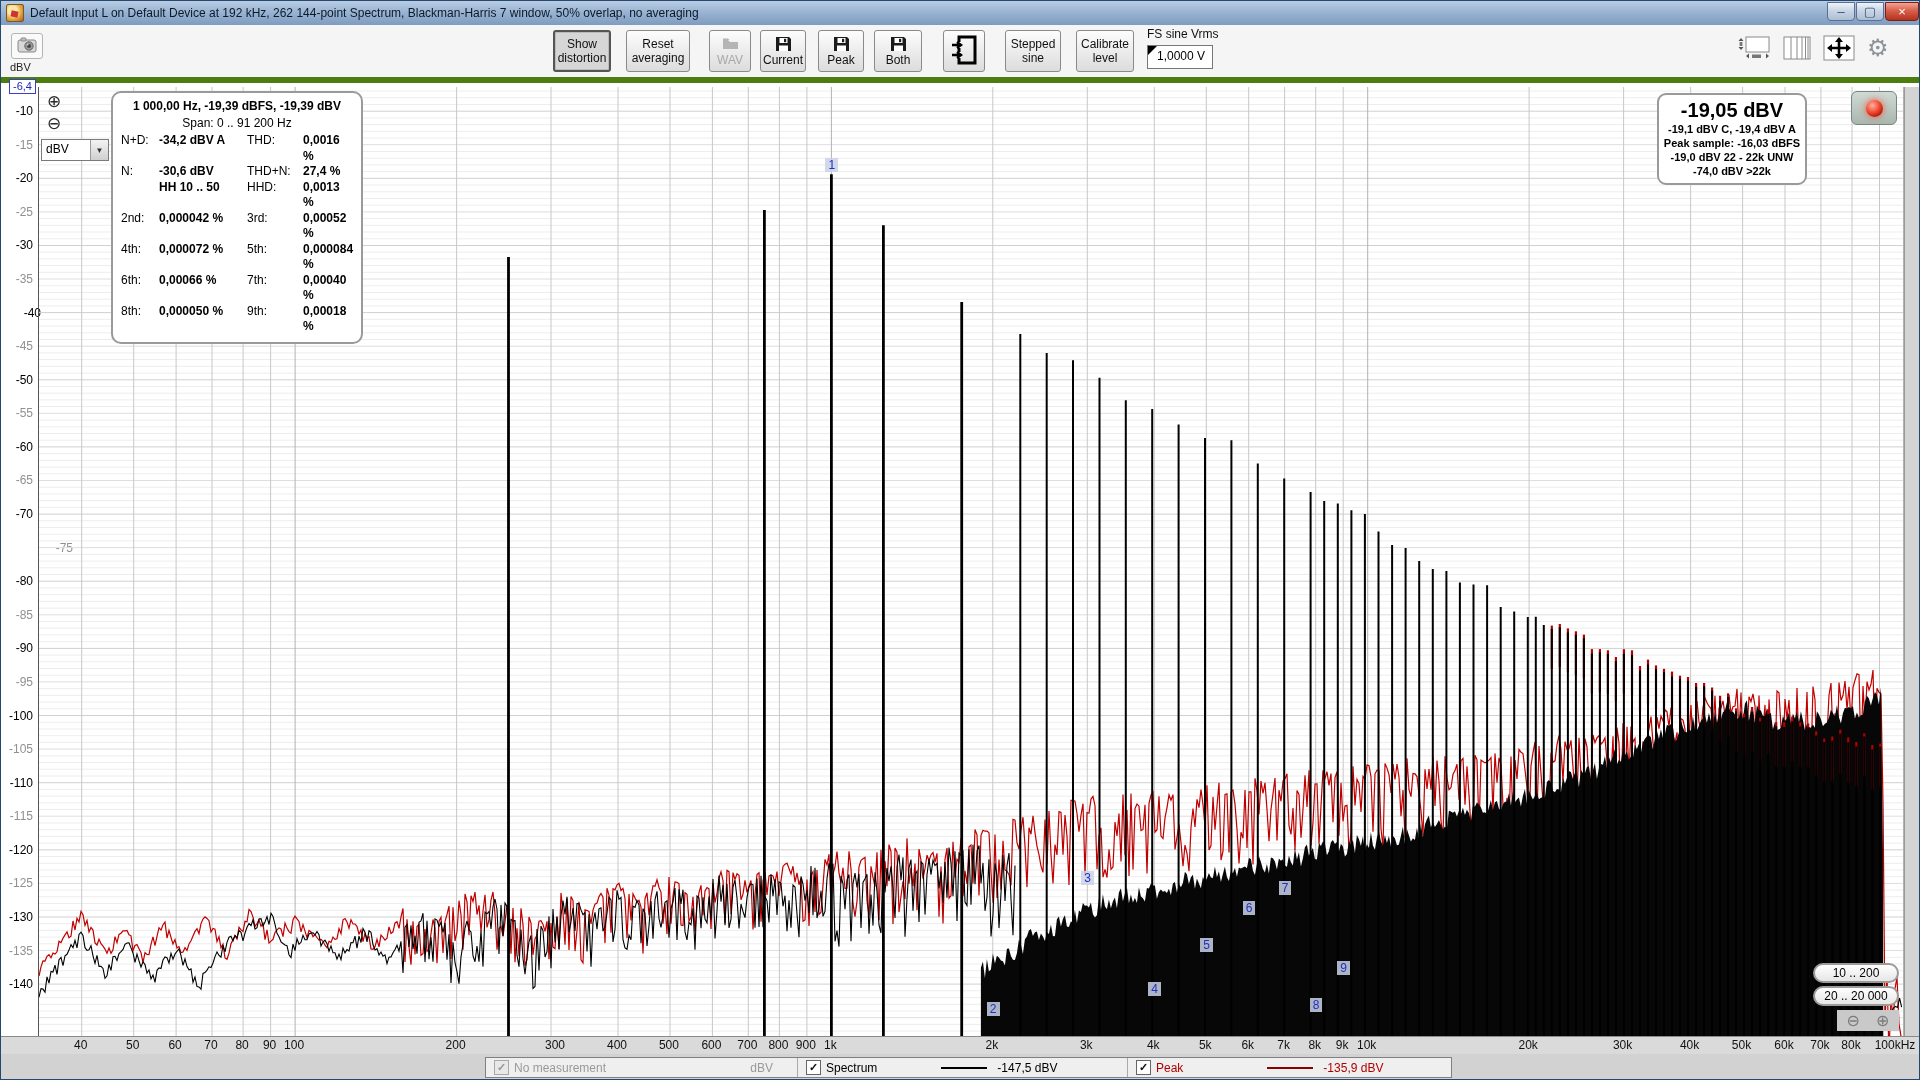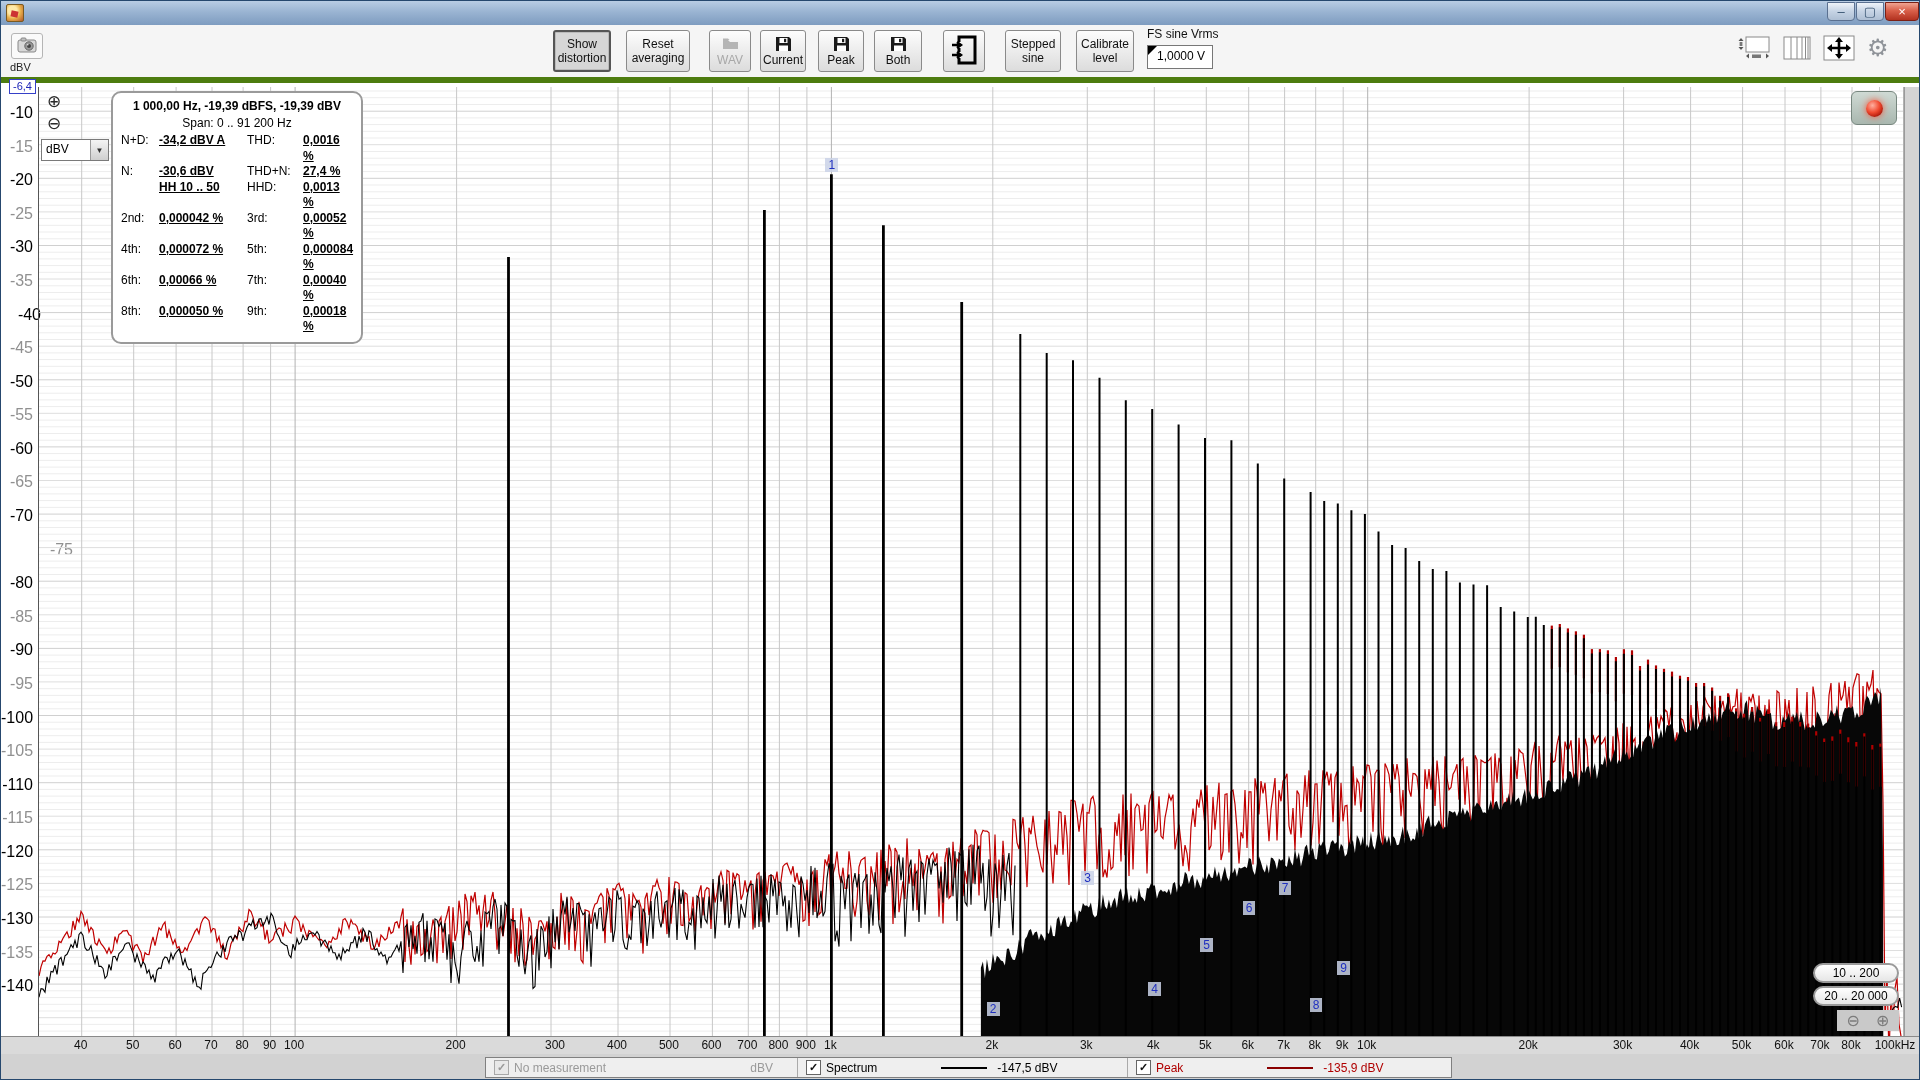--- a/index.html
+++ b/index.html
@@ -33,21 +33,21 @@
   #fs-wrap{position:absolute;left:1146px;top:20px;width:64px;height:22px;border:1px solid #777;background:#fff;}
   #fs-wrap:before{content:"";position:absolute;left:0;top:0;border-left:9px solid #000;border-bottom:9px solid transparent;}
   #fs-input{position:absolute;left:9px;top:1px;width:52px;height:18px;border:0;outline:0;font-family:"Liberation Sans",sans-serif;font-size:12px;padding:0;}
   #right-icons{position:absolute;left:1736px;top:9px;display:flex;gap:12px;align-items:center;}
   .ricon{display:flex;align-items:center;justify-content:center;}
   #gear-icon{font-size:24px;color:#8f9399;line-height:24px;}
   
   #y-title{position:absolute;left:9px;top:60px;font-size:11px;color:#222;}
   .axisbox{position:absolute;border:1px solid #3640c8;color:#2028b8;background:#fff;
     font-size:11px;padding:0 3px;line-height:13px;}
-  .ylab{position:absolute;width:32px;text-align:right;font-size:16px;}
+  .ylab{position:absolute;width:32px;text-align:right;font-size:12px;}
   .ylab.minor{color:#909090;}
   .xlab{position:absolute;top:1037px;font-size:12px;color:#111;text-align:center;}
   #plot-wrap{position:absolute;left:37px;top:86px;width:1865px;height:949px;border-left:1px solid #555;}
   #rstrip{position:absolute;left:1903px;top:86px;width:17px;height:949px;background:#d4d4d4;border-left:1px solid #9a9a9a;}
   #xstrip{position:absolute;left:0;top:1035px;width:1920px;height:18px;background:#dadada;border-top:1px solid #8a8a8a;box-sizing:border-box;}
   #bstrip{position:absolute;left:0;top:1053px;width:1920px;height:27px;background:#d2d2d2;}
   
   .zoomglyph{position:absolute;font-size:17px;color:#2a2a2a;line-height:17px;}
   #unit-select{position:absolute;left:40px;top:138px;width:66px;height:20px;border:1px solid #7a7a7a;background:#fff;display:flex;}
   #unit-select .val{flex:1;padding:2px 4px;font-size:12px;}
@@ -63,21 +63,21 @@
   #zoompanel{position:absolute;left:1836px;top:1009px;width:62px;height:21px;background:#c9c9c9;
     display:flex;align-items:center;justify-content:center;gap:16px;}
   #zoompanel span{font-size:16px;color:#7c7c7c;line-height:16px;}
   
   #infobox{position:absolute;left:110px;top:90px;width:252px;border:2px solid #9a9a9a;border-radius:10px;
     background:#fff;padding:5px 8px 7px 8px;box-sizing:border-box;font-size:12px;}
   #infobox .c{text-align:center;margin:1px 0 3px 0;}
   #infobox .t{font-weight:bold;}
   .irow{display:grid;grid-template-columns:34px 84px 52px auto;column-gap:4px;line-height:15.5px;}
   .irow .lab{text-align:left;}
-  .irow .val{font-weight:bold;text-decoration:underline;}
+  .irow .val{font-weight:bold;}
   #levelbox{position:absolute;left:1656px;top:92px;width:150px;border:2px solid #9a9a9a;border-radius:9px;
     background:#fff;padding:3px 4px 5px 4px;box-sizing:border-box;text-align:center;}
   #levelbox .big{font-size:20px;font-weight:bold;line-height:24px;}
   #levelbox .ln{font-size:11px;font-weight:bold;line-height:14px;}
   
   .mk{position:absolute;font-size:12px;color:#2030c0;background:rgba(202,210,232,.85);padding:0 3px;line-height:14px;}
   
   #statusbox{position:absolute;left:484px;top:1056px;width:967px;height:21px;background:#efefef;border:1px solid #808080;
     display:flex;box-sizing:border-box;}
   .ssec{display:flex;align-items:center;position:relative;border-right:1px solid #aaa;box-sizing:border-box;}
@@ -88,20 +88,21 @@
   .gtxt{color:#9a9a9a;}
   .redtxt{color:#b00000;}
 </style>
 </head>
 <body>
 
 <div id="app">
 
   <div id="titlebar">
     <div id="appicon"></div>
+    <div id="title-text">Default Input L on Default Device at 192 kHz, 262 144-point Spectrum, Blackman-Harris 7 window, 50% overlap, no averaging</div>
     <div class="winbtn" style="right:66px;">–</div>
     <div class="winbtn" style="right:37px;">▢</div>
     <div class="winbtn" id="btn-close" style="right:2px;">×</div>
   </div>
 
   <div id="toolbar">
     <div id="camera-btn">
       <span>
         <svg width="20" height="16" viewBox="0 0 20 16">
             <rect x="1" y="3" width="18" height="12" rx="2" fill="#d8d8d8" stroke="#888"></rect>
@@ -661,20 +662,29 @@
         </div>
         <div class="irow">
           <span class="lab">8th:</span>
           <span class="val">0,000050 %</span>
           <span class="lab">9th:</span>
           <span class="val">0,00018 %</span>
         </div>
       </div>
   </div>
 
+  <div id="levelbox">
+    <div class="big">-19,05 dBV</div>
+    <div id="levellines">
+        <div class="ln">-19,1 dBV C, -19,4 dBV A</div>
+        <div class="ln">Peak sample: -16,03 dBFS</div>
+        <div class="ln">-19,0 dBV 22 - 22k UNW</div>
+        <div class="ln">-74,0 dBV &gt;22k</div>
+      </div>
+  </div>
 
   <div id="bstrip"></div>
   <div id="statusbox">
     <div class="ssec" style="width:312px;">
       <span class="cb gray">✓</span>
       <span class="gtxt">No measurement</span>
       <span class="gtxt" style="position:absolute;right:24px;">dBV</span>
     </div>
     <div class="ssec" style="width:330px;">
       <span class="cb">✓</span>

